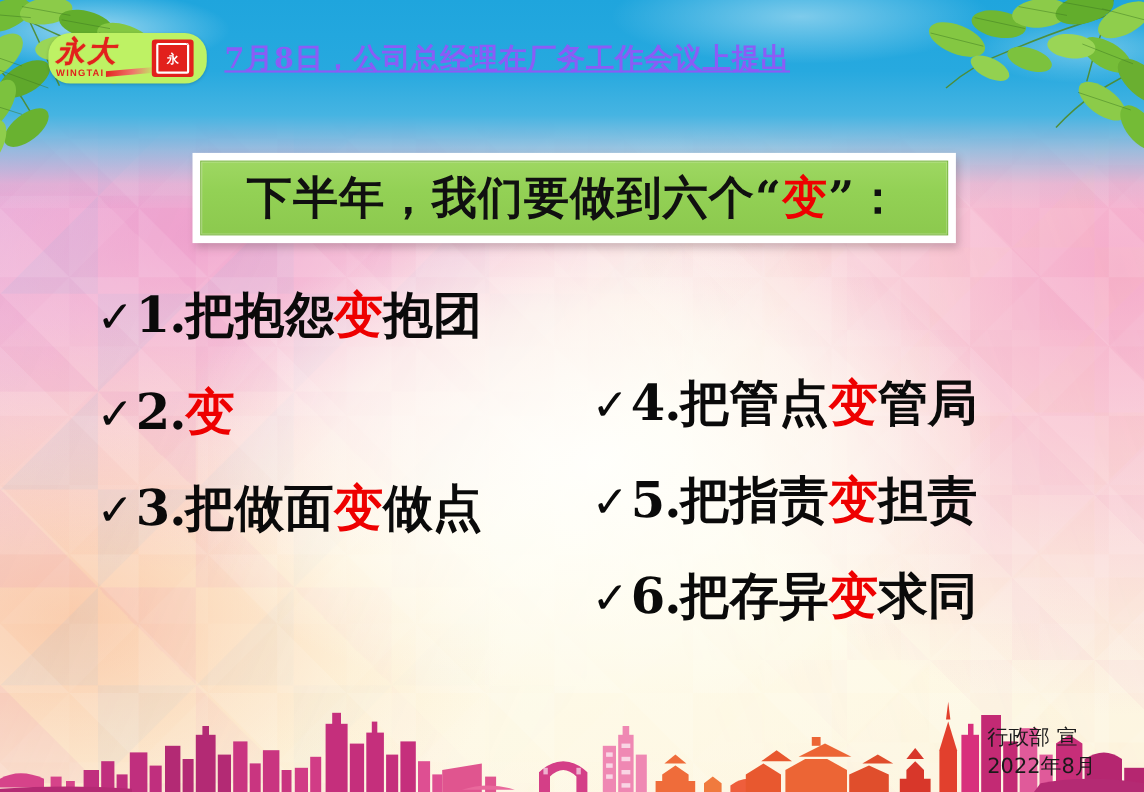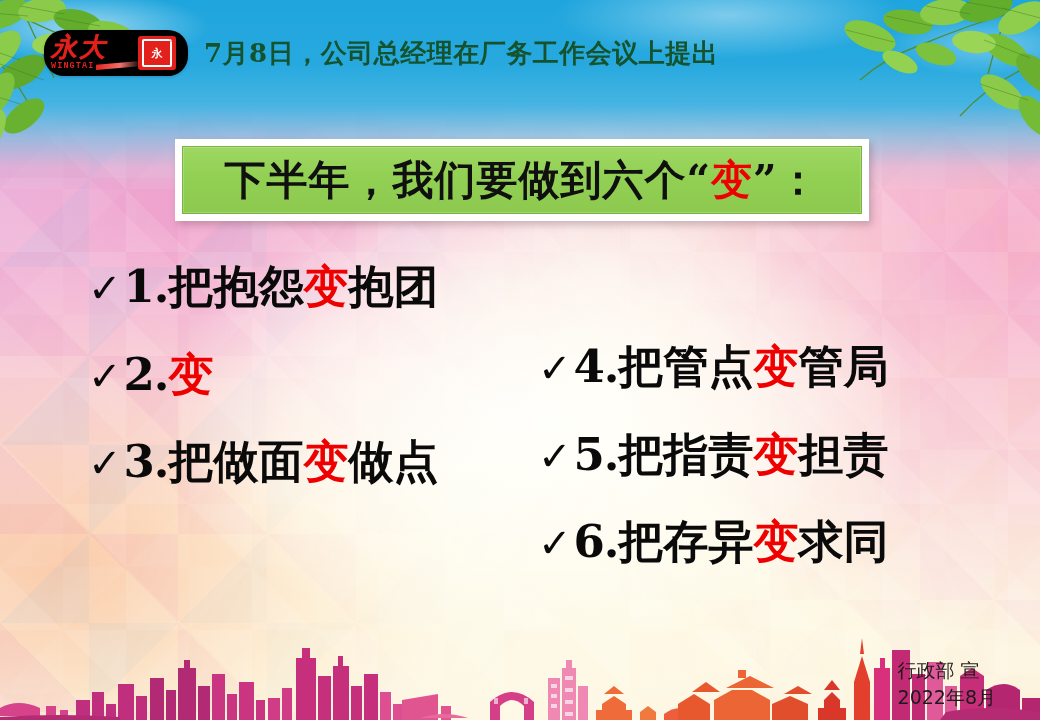--- a/index.html
+++ b/index.html
@@ -105,21 +105,21 @@
     left: 0; top: 30px;
     display: flex;
     align-items: center;
     gap: 16px;
     padding-left: 44px;
   }
   .logo {
     position: relative;
     width: 144px;
     height: 46px;
-    background: #000000;
+    background: #bef264;
     border-radius: 20px;
     box-shadow: 0 1px 3px rgba(0,0,0,0.18);
     display: flex;
     align-items: center;
     overflow: hidden;
   }
   .logo-word {
     position: relative;
     flex: 0 0 auto;
     width: 92px;
@@ -134,21 +134,21 @@
     font-family: "DejaVu Sans", "Liberation Sans", sans-serif;
     font-size: 26px;
     font-weight: bold;
     color: #e2211c;
     line-height: 0.95;
     letter-spacing: 2px;
     font-style: italic;
     text-shadow: 0 0 1px #e2211c;
   }
   .logo-en {
-    font-family: Liberation Mono, monospace;
+    font-family: Liberation Sans, sans-serif;
     font-size: 8.5px;
     font-weight: bold;
     color: #e2211c;
     letter-spacing: 1.1px;
     margin-top: 1px;
   }
   .logo-swoosh {
     position: absolute;
     left: 52px; bottom: 6px;
     width: 44px; height: 9px;
@@ -181,23 +181,24 @@
   .logo-reg {
     position: absolute;
     top: 1px; right: 2px;
     font-size: 6px;
     color: #e2211c;
   }
   .header-title {
     font-family: "DejaVu Serif", "Liberation Serif", serif;
     font-size: 26px;
     font-weight: bold;
-    color: #14532d;
+    color: #8b5cf6;
     white-space: nowrap;
     letter-spacing: 0.5px;
+    text-decoration: underline;
   }
 
   
   .banner-wrap {
     position: absolute;
     left: 175px; top: 139px;
     width: 694px; height: 82px;
     background: #ffffff;
     padding: 7px;
     box-sizing: border-box;

